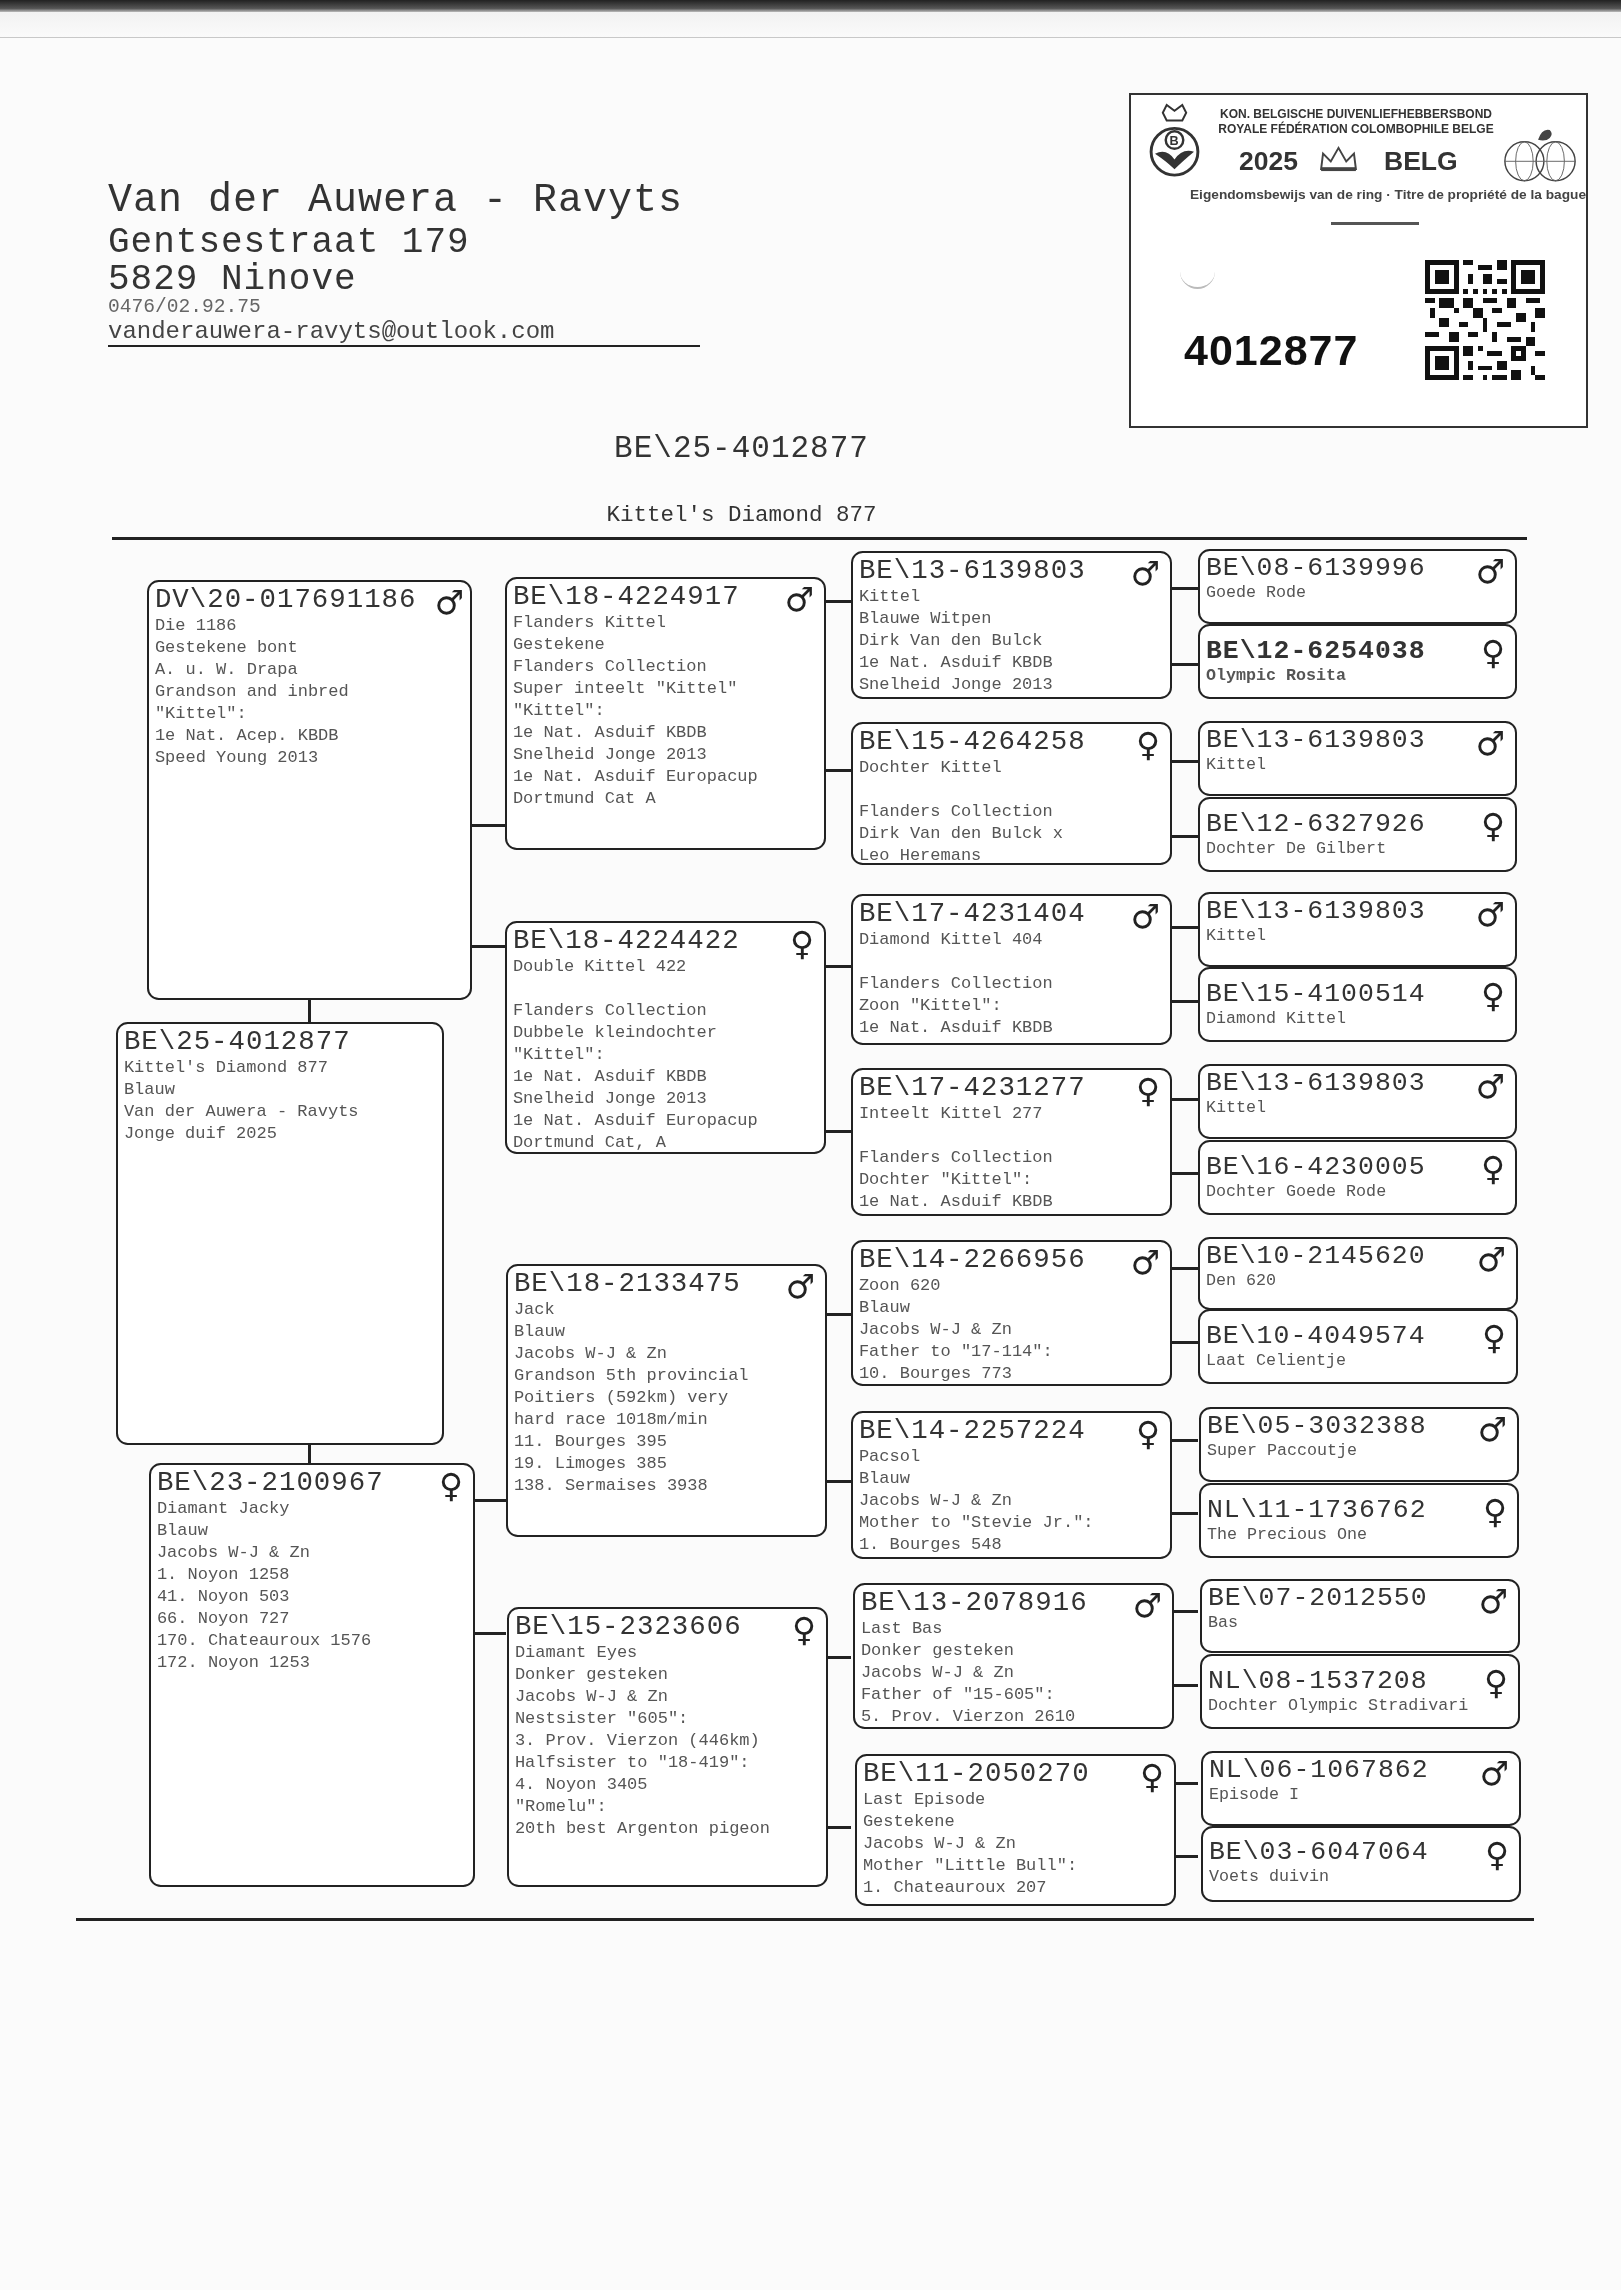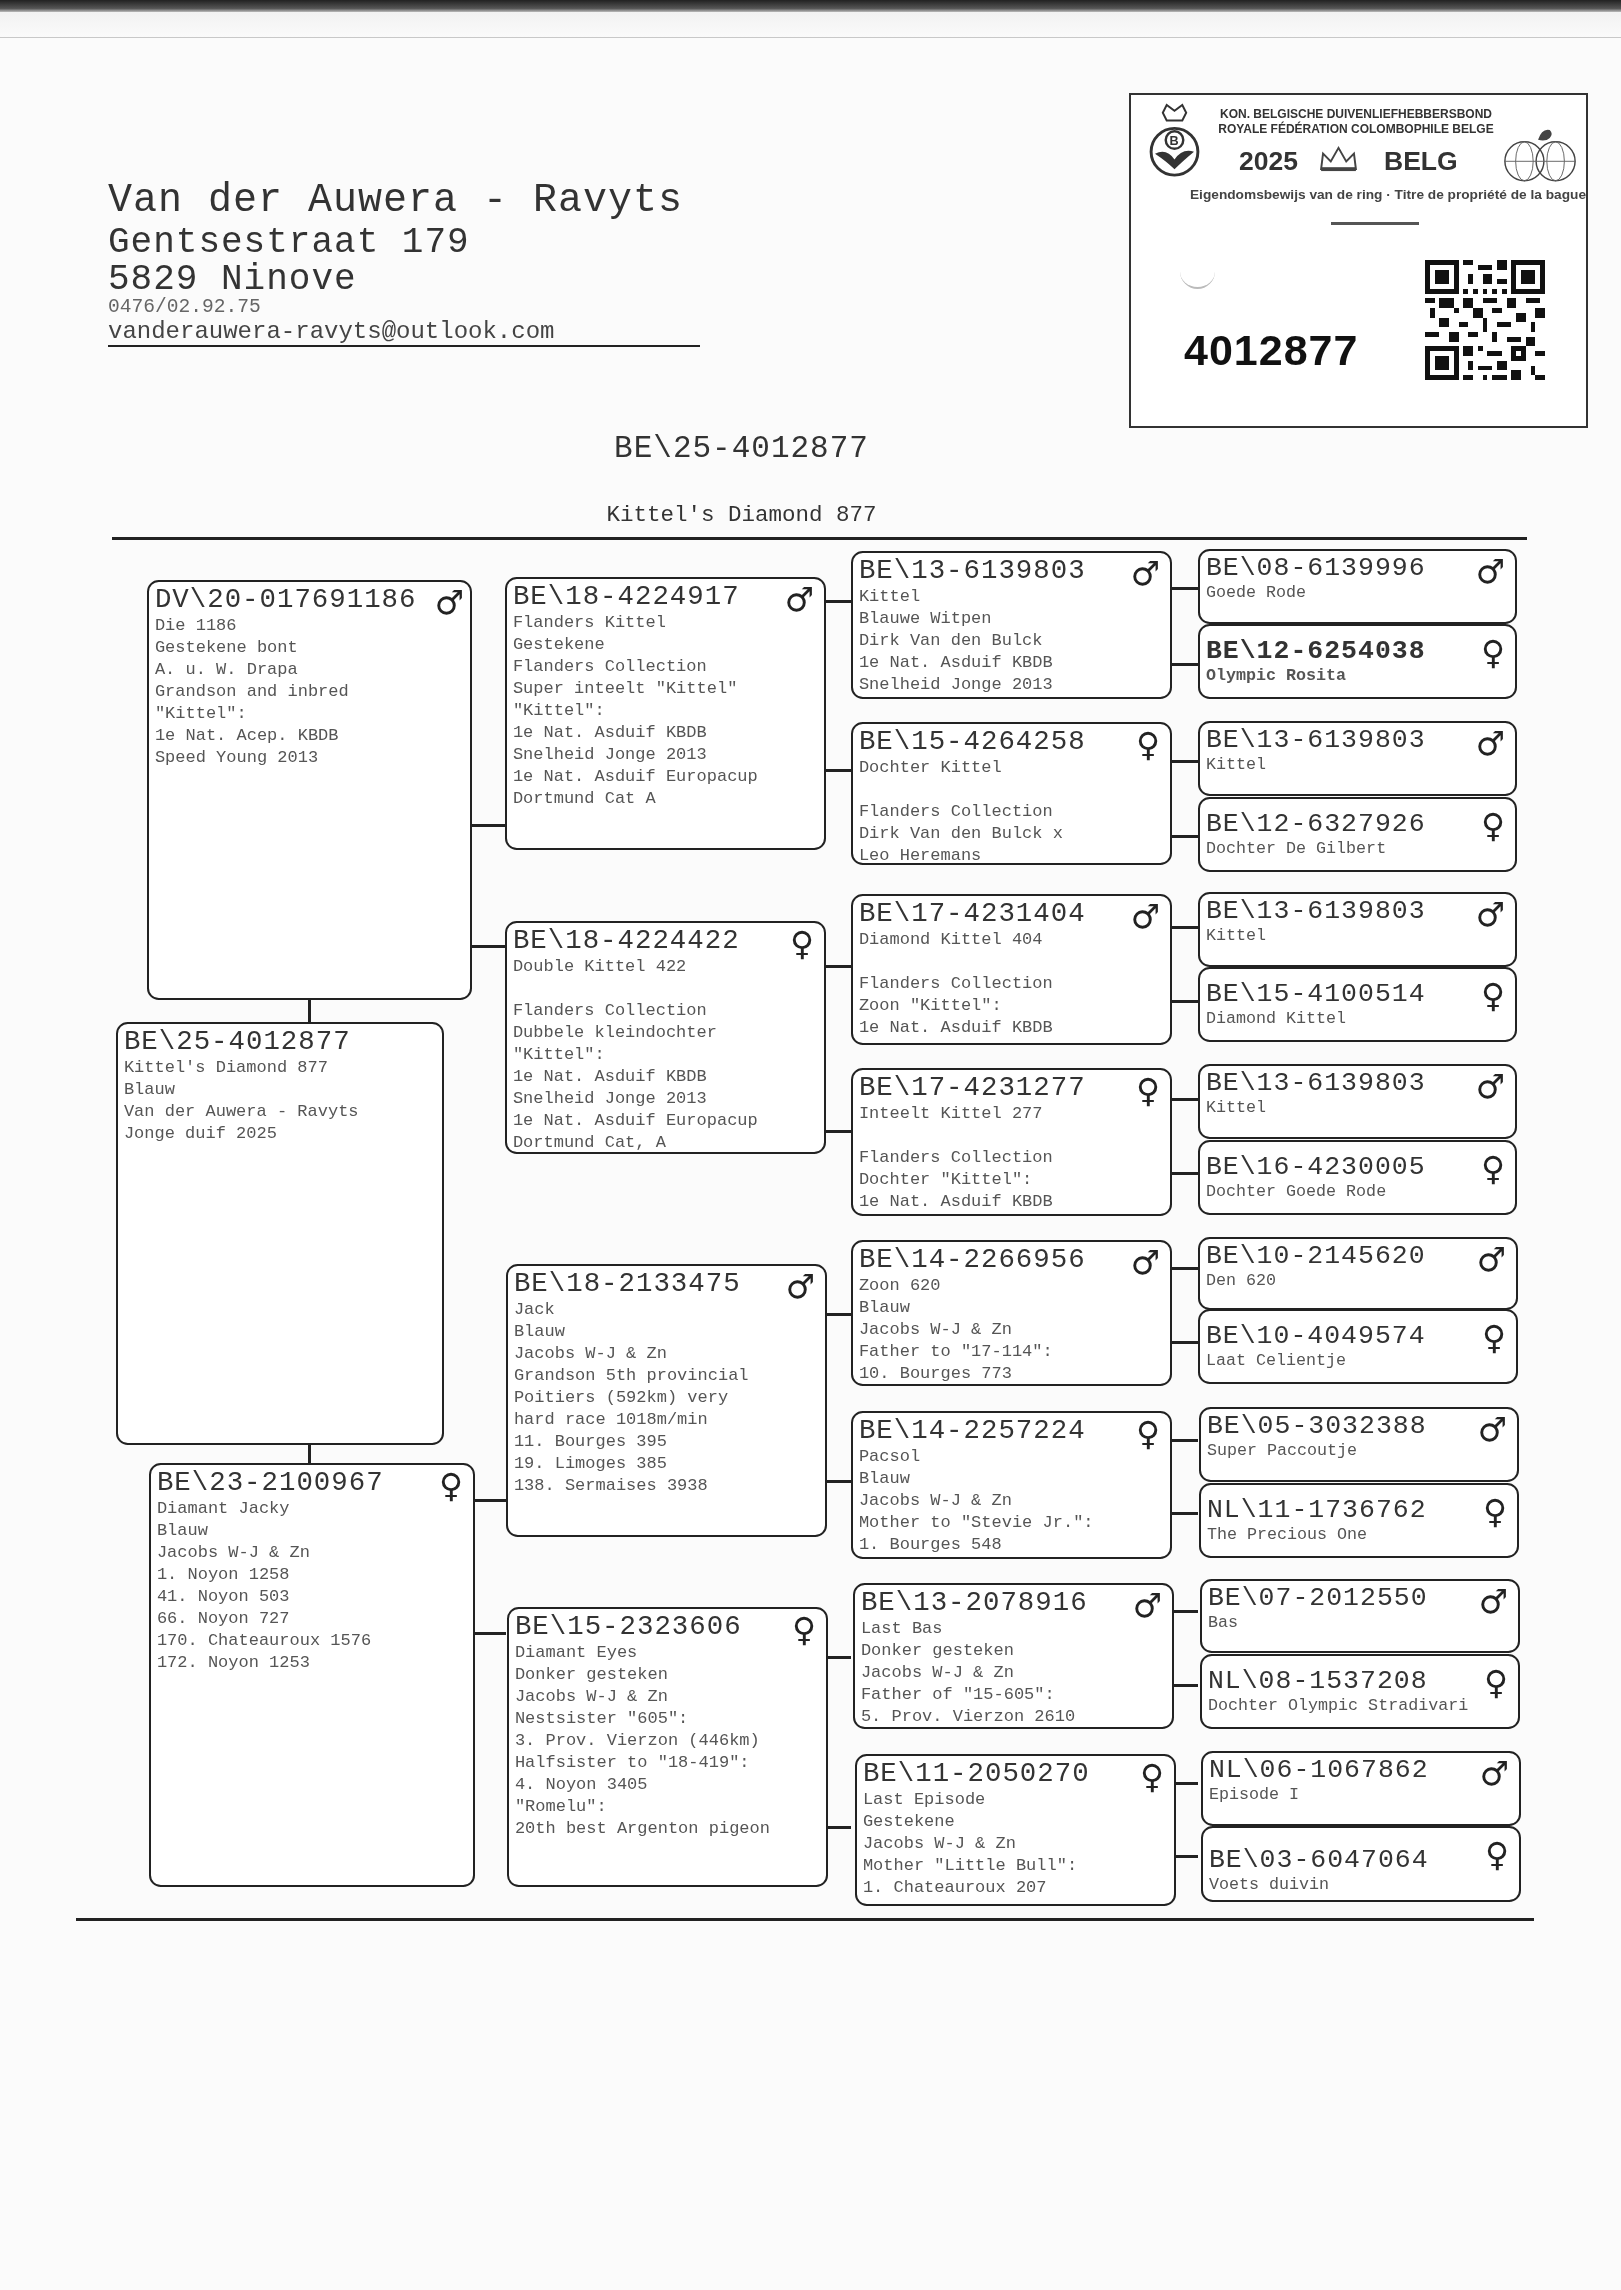--- a/index.html
+++ b/index.html
@@ -450,19 +450,19 @@
   <div class="ring" style="margin-top:7.8px;">NL\08-1537208</div>
   <span class="sex" style="top:7.8px;">♀</span>
   <div class="line">Dochter Olympic Stradivari</div>
 </div>
 <div class="box small" style="left:1201px; top:1751px; width:320px; height:75px;">
   <div class="ring">NL\06-1067862</div>
   <span class="sex">♂</span>
   <div class="line">Episode I</div>
 </div>
 <div class="box small" style="left:1201px; top:1826px; width:320px; height:76px;">
-  <div class="ring" style="margin-top:15px;">BE\03-6047064</div>
+  <div class="ring" style="margin-top:7px;">BE\03-6047064</div>
   <span class="sex" style="top:7.8px;">♀</span>
   <div class="line">Voets duivin</div>
 </div>
 
 <div class="abs rule-bottom"></div>
 
 
 </body></html>

